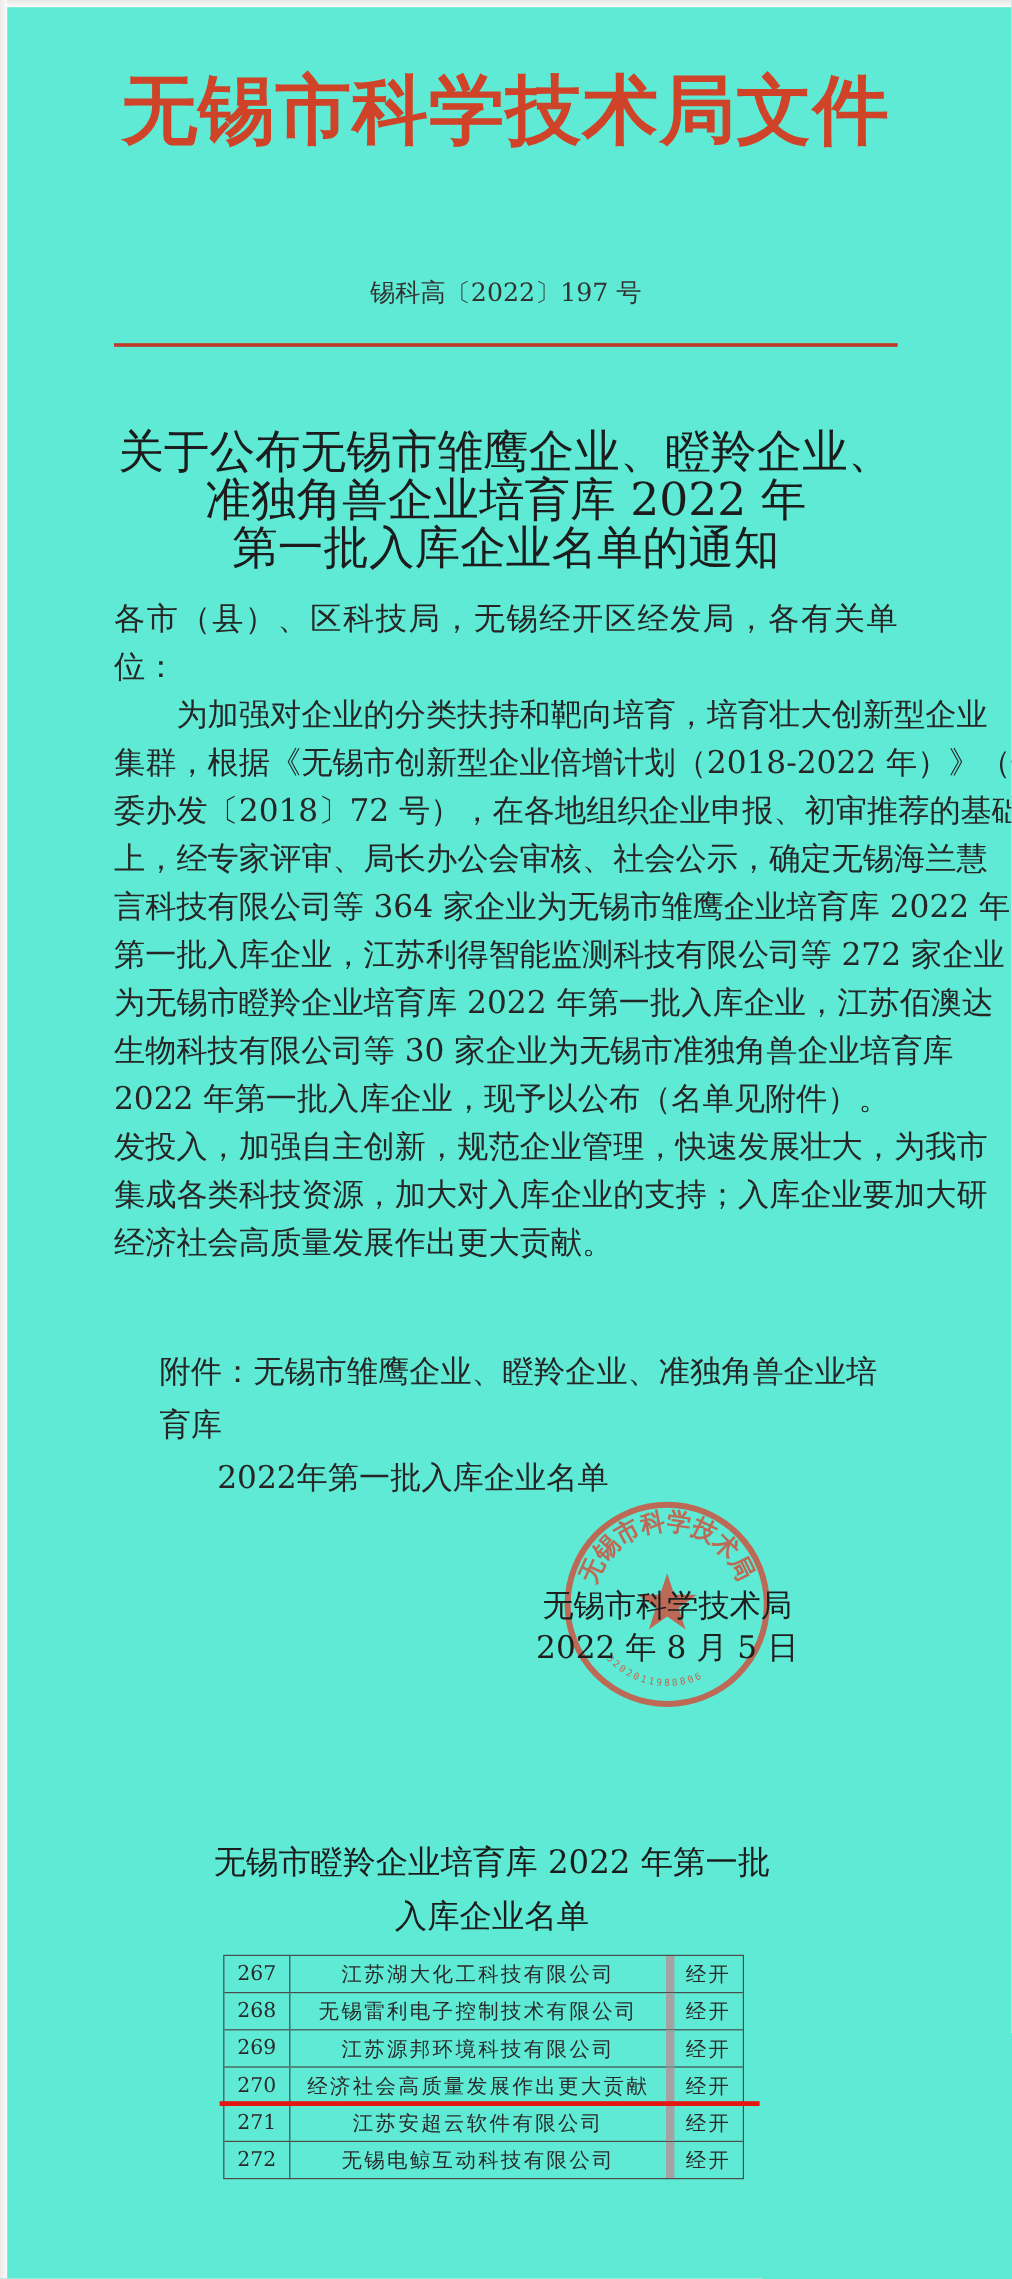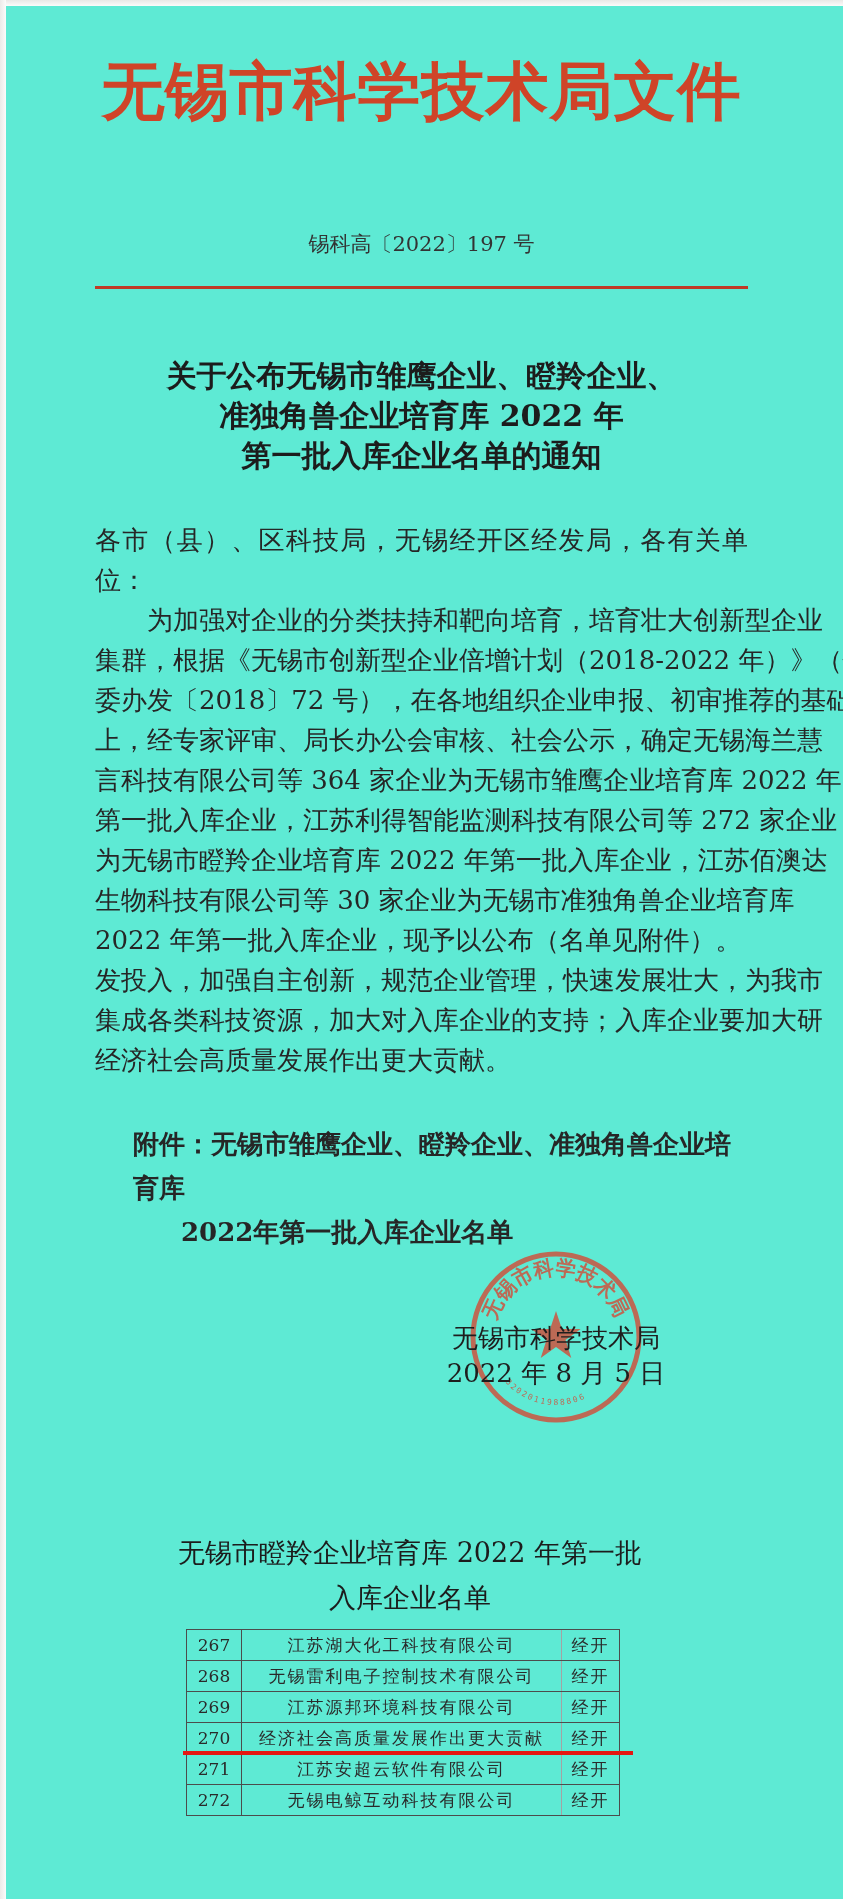--- a/index.html
+++ b/index.html
@@ -26,37 +26,37 @@
   }
   .doc-number{
     position:absolute;top:230px;left:0;width:100%;
     text-align:center;font-size:21px;color:#333;
   }
   .red-rule{
     position:absolute;top:286px;left:95px;width:653px;height:3px;
   }
   .title-block{
     position:absolute;top:356px;left:70px;width:703px;
-    text-align:center;font-size:30px;font-weight:bold;
+    text-align:center;font-size:38px;font-weight:normal;
     line-height:40px;color:#1c1c1c;
   }
   .body-block{
-    position:absolute;top:520px;left:95px;width:653px;
+    position:absolute;top:496px;left:95px;width:653px;
     font-size:26px;line-height:40px;color:#262626;
   }
   .body-line{
     text-align:justify;
     text-align-last:justify;
     white-space:nowrap;
   }
   .body-line.noj{text-align-last:left;white-space:normal;}
   .body-line.ind{text-indent:2em;}
   .attachment-block{
     position:absolute;top:1122px;left:95px;width:653px;
-    font-size:26px;line-height:44px;color:#262626;font-weight:bold;
+    font-size:26px;line-height:44px;color:#262626;
   }
   .attachment-line1{padding-left:38px;}
   .attachment-line2{padding-left:86px;}
 
   .seal{position:absolute;left:468px;top:1249px;width:176px;height:176px;opacity:.85;}
   .signature{
     position:absolute;top:1321px;left:376px;width:360px;
     text-align:center;font-size:26px;color:#1e1e1e;z-index:5;
   }
   .sign-date{}
@@ -69,21 +69,21 @@
   .roster-table{
     position:absolute;top:1629px;left:186px;width:432px;
     border-collapse:collapse;
     border:1px solid #4c4c4c;
     font-size:17px;color:#2a2a2a;
   }
   .roster-row{display:flex;height:30px;border-bottom:1px solid #4c4c4c;}
   .roster-row:last-child{border-bottom:none;}
   .cell{display:flex;align-items:center;justify-content:center;}
   .cell-no{width:54px;border-right:1px solid #4c4c4c;}
-  .cell-company{flex:1;border-right:1px solid #a3a3a3;letter-spacing:2px;}
+  .cell-company{flex:1;border-right:7px solid #a3a3a3;letter-spacing:2px;}
   .cell-district{width:57px;letter-spacing:2px;}
   .row-underline{
     position:absolute;top:1751px;left:183px;width:450px;height:4px;z-index:6;
   }
 </style>
 </head>
 <body>
 
 <div class="page">
   <div class="scan-edge-top"></div>

